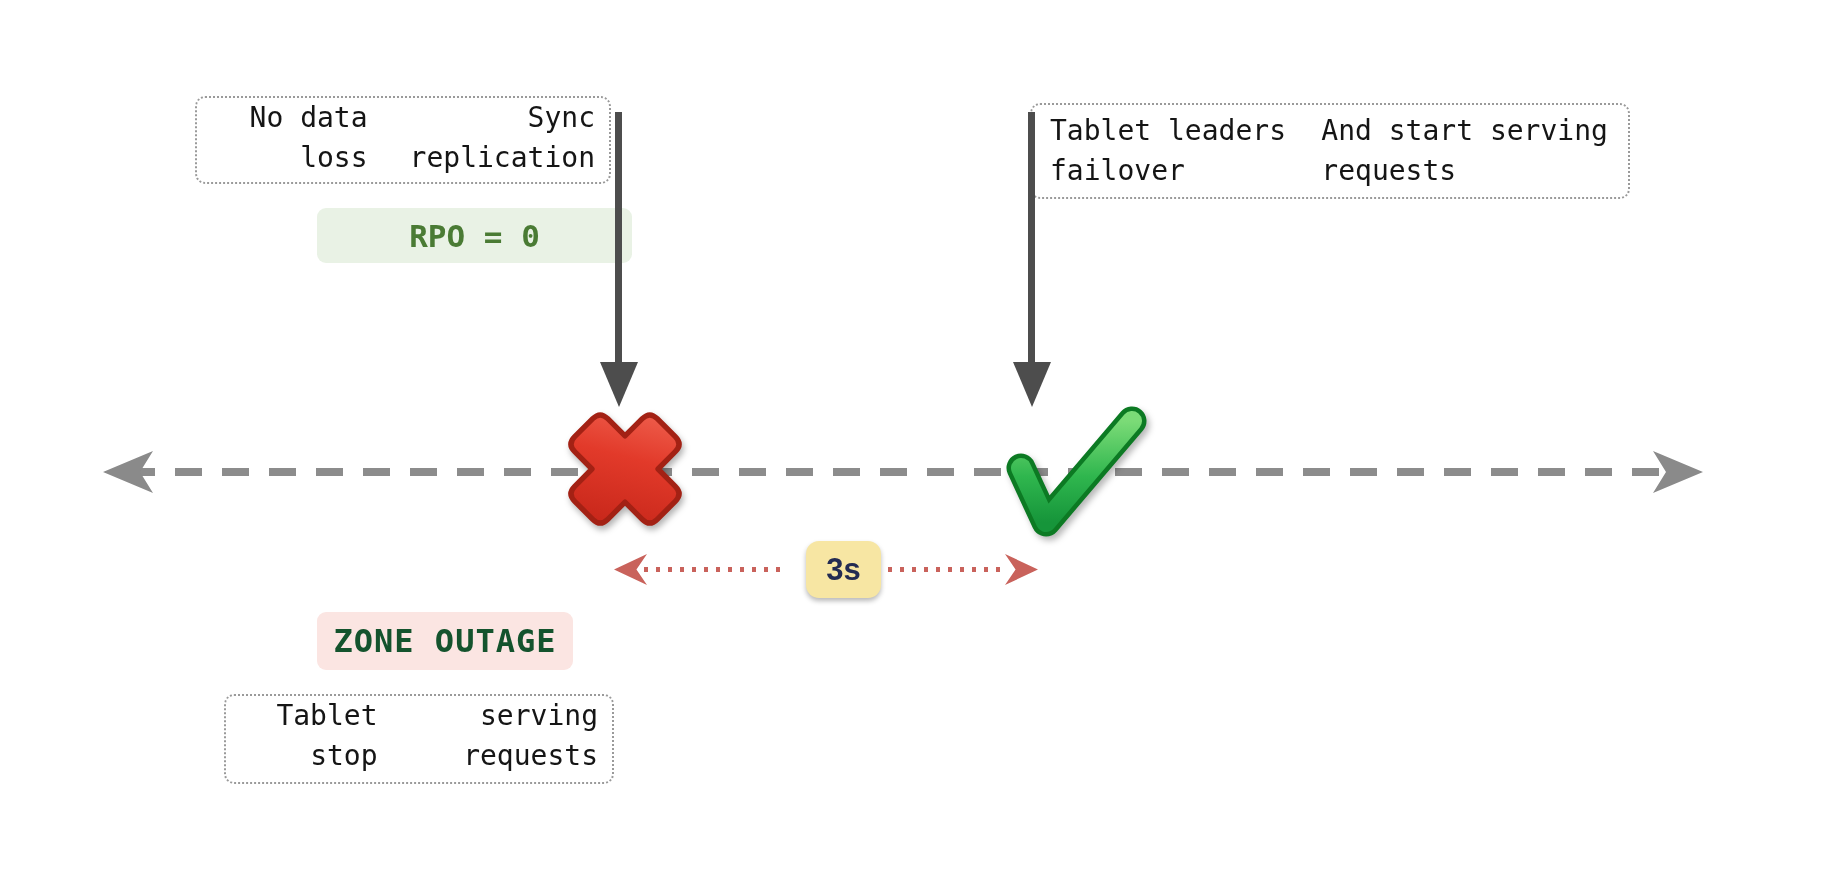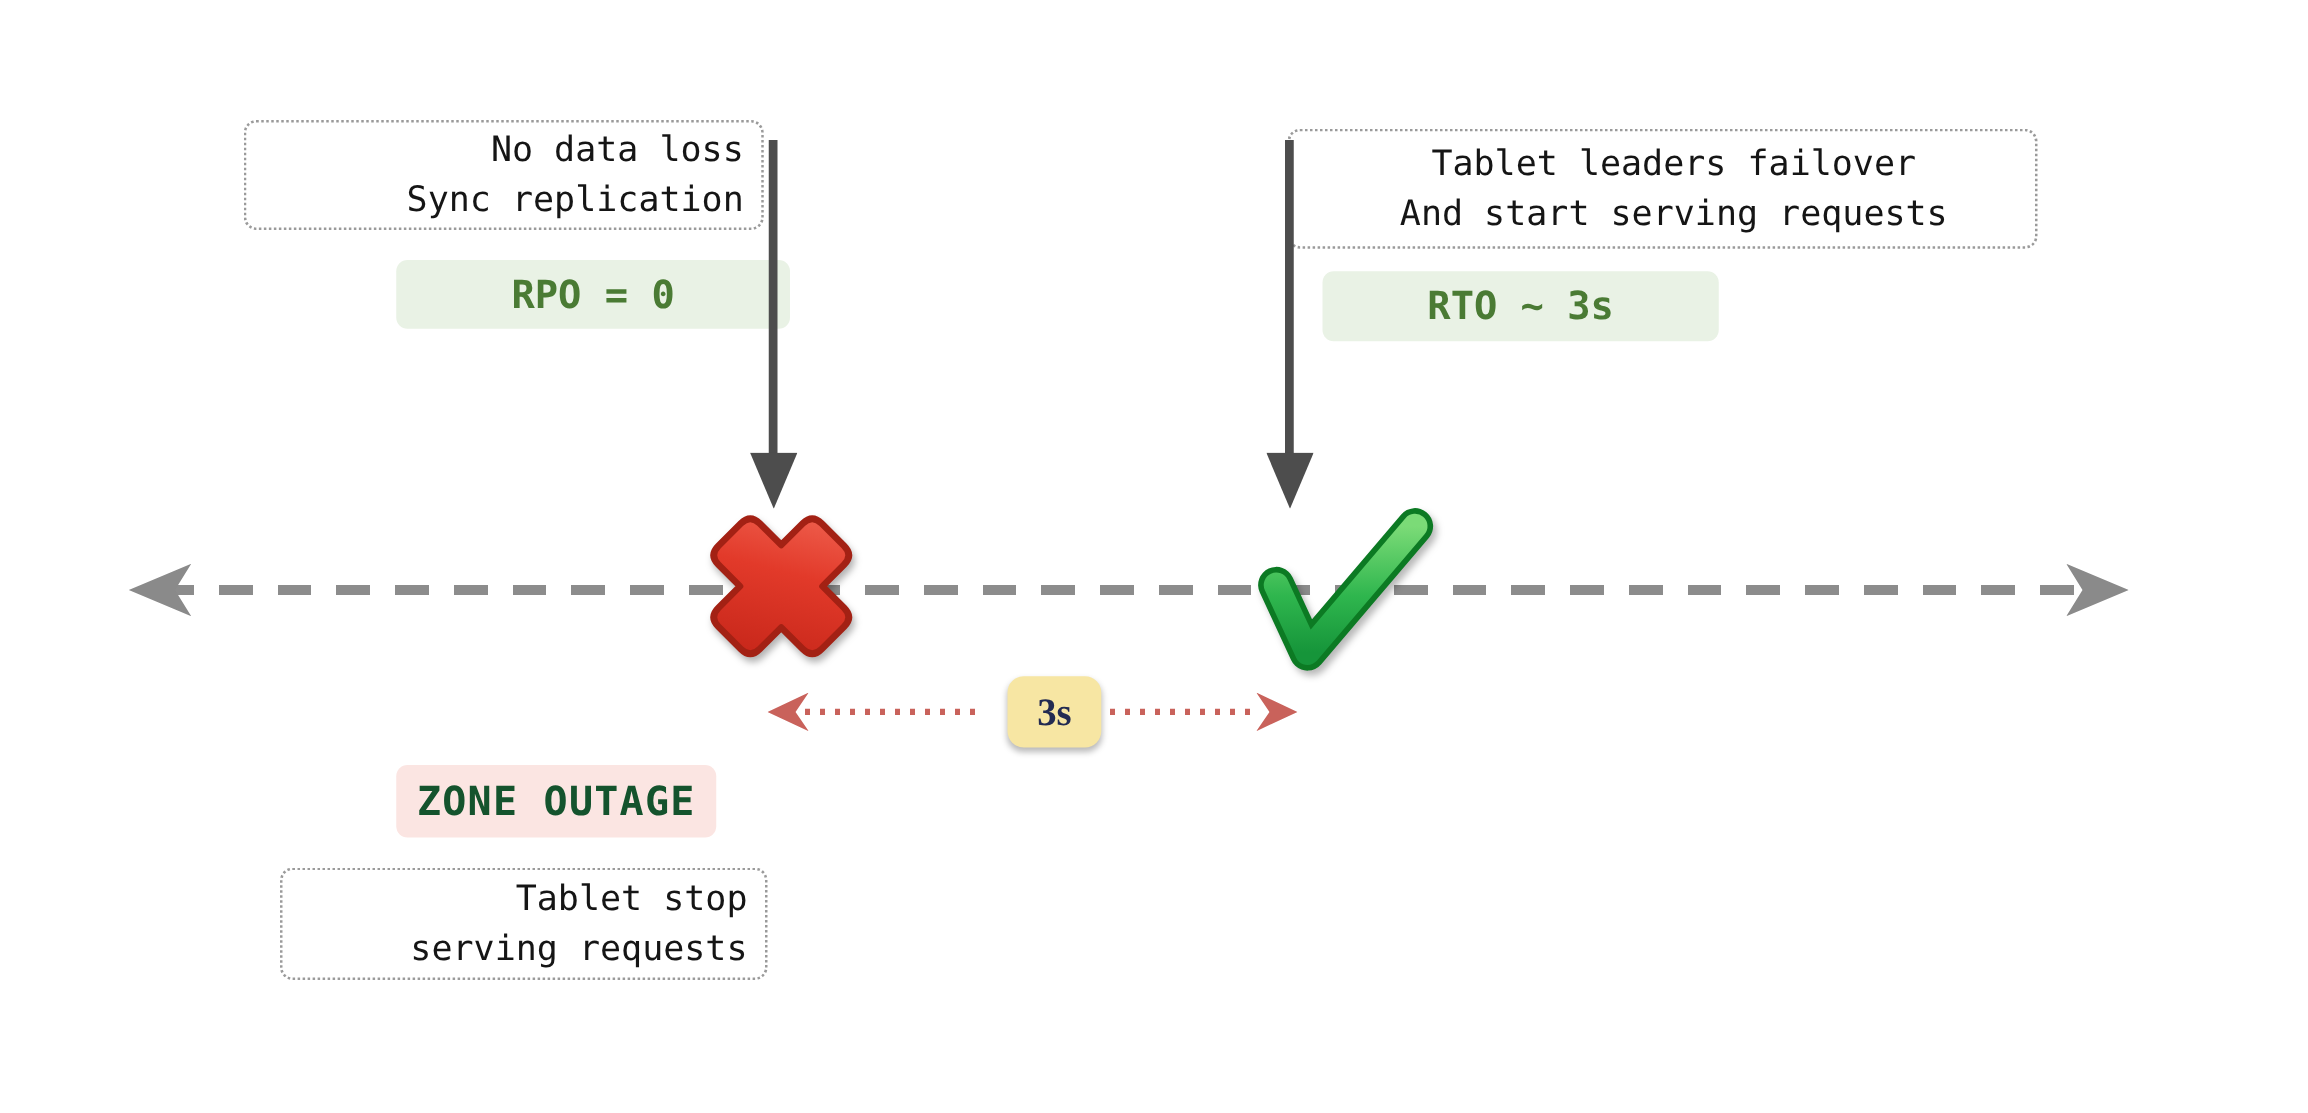--- a/index.html
+++ b/index.html
@@ -8,21 +8,21 @@
     width:1846px;height:890px;
     background:#ffffff;
     overflow:hidden;
     font-family:"DejaVu Sans Mono","Liberation Mono",monospace;
   }
   
   .note{
     position:absolute;
     border:2px dotted #9a9a9a;
     border-radius:10px;
-    display:flex;flex-direction:column;justify-content:center;
+    display:flex;flex-direction:row;justify-content:center;
     font-size:28px;line-height:40px;color:#151515;
     box-sizing:border-box;
   }
   .note.right-align{text-align:right;padding-right:14px;}
   .note.left-align{text-align:left;padding-left:18px;align-items:center;}
   #note-top-left{left:195px;top:96px;width:416px;height:88px;}
   #note-top-right{left:1030px;top:103px;width:600px;height:96px;}
   #note-bottom-left{left:224px;top:694px;width:390px;height:90px;}
   
   .badge{
@@ -31,21 +31,21 @@
     font-weight:bold;border-radius:9px;
     box-sizing:border-box;
     margin-left:20px;
   }
   #badge-rpo{left:297px;top:208px;width:315px;height:55px;background:#e9f2e5;color:#4a7b34;font-size:31px;}
   #badge-rto{left:1038px;top:217px;width:317px;height:56px;background:#e9f2e5;color:#4a7b34;font-size:31px;}
   #badge-zone-outage{left:297px;top:612px;width:256px;height:58px;background:#fbe5e2;color:#14532d;font-size:32px;letter-spacing:1px;}
   #badge-duration{
     left:786px;top:541px;width:75px;height:57px;
     background:#f7e6a3;color:#232b52;font-size:31px;border-radius:13px;
-    font-family:Liberation Serif, serif;
+    font-family:Liberation Sans, sans-serif;
     box-shadow:0 3px 5px rgba(0,0,0,0.28);
     z-index:6;
   }
   
   #timeline-line{
     position:absolute;left:128px;top:468px;width:1538px;height:8px;
     background:repeating-linear-gradient(90deg,#8c8c8c 0 27px,transparent 27px 47px);
     z-index:1;
   }
   .timeline-head{position:absolute;width:50px;height:42px;background:#8a8a8a;top:451px;z-index:1;}
@@ -90,23 +90,20 @@
 
   <div id="badge-rpo" class="badge">
     <span>RPO = 0</span>
   </div>
 
   <div id="note-top-right" class="note left-align">
     <div>Tablet leaders failover</div>
     <div>And start serving requests</div>
   </div>
 
-  <div id="badge-rto" class="badge">
-    <span>RTO ~ 3s</span>
-  </div>
 
   <div id="v-arrow-left-bar" class="v-arrow-bar"></div>
   <div id="v-arrow-left-head" class="v-arrow-head"></div>
   <div id="v-arrow-right-bar" class="v-arrow-bar"></div>
   <div id="v-arrow-right-head" class="v-arrow-head"></div>
 
   <div id="cross-mark">
     <svg width="138" height="138" viewBox="0 0 130 130" aria-hidden="true">
       <defs>
         <linearGradient id="xGrad" x1="0" y1="0" x2="0.6" y2="1">

